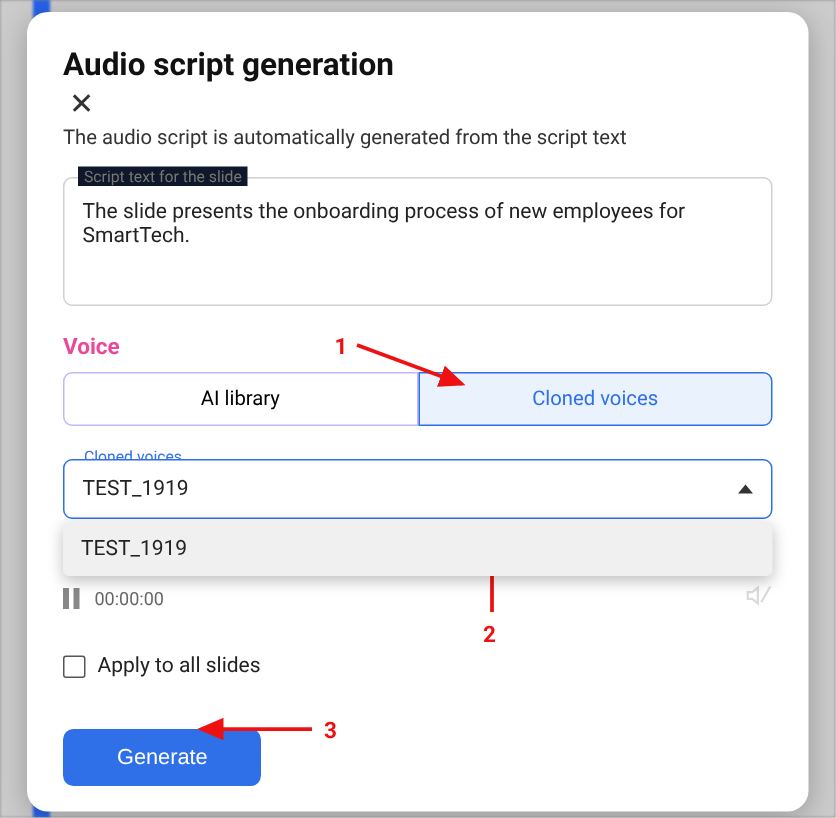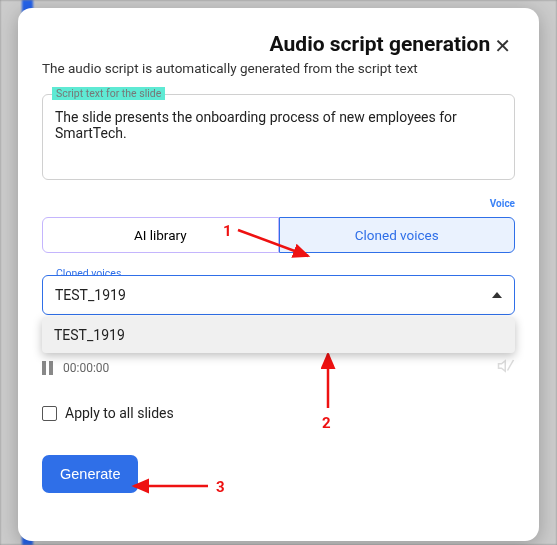--- a/index.html
+++ b/index.html
@@ -21,36 +21,36 @@
     position: absolute;
     left: 18px;
     top: 8px;
     right: 18px;
     bottom: 4px;
     background: #fff;
     border-radius: 14px;
     padding: 24px 24px 20px 24px;
     box-shadow: 0 4px 20px rgba(0,0,0,.25);
   }
-  .modal-head { display:flex; justify-content:flex-end; align-items:flex-start; }
+  .modal-head { display:flex; justify-content:flex-start; align-items:flex-start;flex-direction:column; }
   .title { font-size: 21px; font-weight: 700; color:#111; }
   .close-btn { background:none;border:none;cursor:pointer;font-size:20px;line-height:1;color:#333;padding:4px; }
   .subtitle { font-size: 13.5px; color:#333; margin-top:0; }
   .field-wrap { position:relative; margin-top:18px; }
   .field-label {
-    position:absolute; top:-7px; left:10px; background:#5eead4; padding:0 4px;
+    position:absolute; top:-7px; left:10px; background:#0f172a; padding:0 4px;
     font-size:10.5px; color:#777;
   }
   .script-text {
     width:100%; border:1px solid #d0d0d0; border-radius:6px;
     padding:14px 12px 10px 12px; font-size:14px; color:#222;
     height:86px; resize:none; font-family:inherit;
   }
   .counter { font-size:10.5px; color:#777; margin-top:3px; }
-  .voice-h { font-size:10px; font-weight:700; color:#3b82f6; margin-top:14px;text-align:right; }
+  .voice-h { font-size:15px; font-weight:700; color:#ec4899; margin-top:14px; }
   .tabs { display:flex; gap:0; margin-top:8px; }
   .tab {
     flex:1; text-align:center; padding:9px 0; font-size:13.5px;
     border:1px solid #c4b5fd; background:#fff; cursor:pointer; border-radius:6px;
   }
   .tab:first-child { border-top-right-radius:0; border-bottom-right-radius:0; }
   .tab:last-child { border-top-left-radius:0; border-bottom-left-radius:0; }
   .tab.active { border-color:#2f6fe8; color:#2f6fe8; background:#eaf2fe; }
   .select-wrap { position:relative; margin-top:22px; }
   .select-label {
@@ -79,21 +79,21 @@
   }
   .pause-ic { display:inline-flex; gap:3px; }
   .pause-ic span { width:4px; height:14px; background:#888; display:block; }
   .time { font-size:12px; color:#666; }
   .vol-off { margin-left:auto; opacity:.35; }
   .checkbox-row { display:flex; align-items:center; gap:8px; margin-top:26px; }
   .chk { width:15px;height:15px;border:1.5px solid #555;border-radius:2px;background:#fff;cursor:pointer; }
   .chk-label { font-size:14px; color:#222; }
   .generate-btn {
     margin-top:34px; background:#2f6fe8; color:#fff; border:none;
-    border-radius:7px; padding:11px 18px; font-size:14.5px; font-weight:500;
+    border-radius:7px; padding:11px 36px; font-size:14.5px; font-weight:500;
     cursor:pointer;
   }
   
   .anno { position:absolute; color:#e11; font-weight:700; font-size:15px; pointer-events:none; }
   .arrow { position:absolute; pointer-events:none; }
 </style>
 </head>
 <body>
 
 <div class="backdrop"></div>

